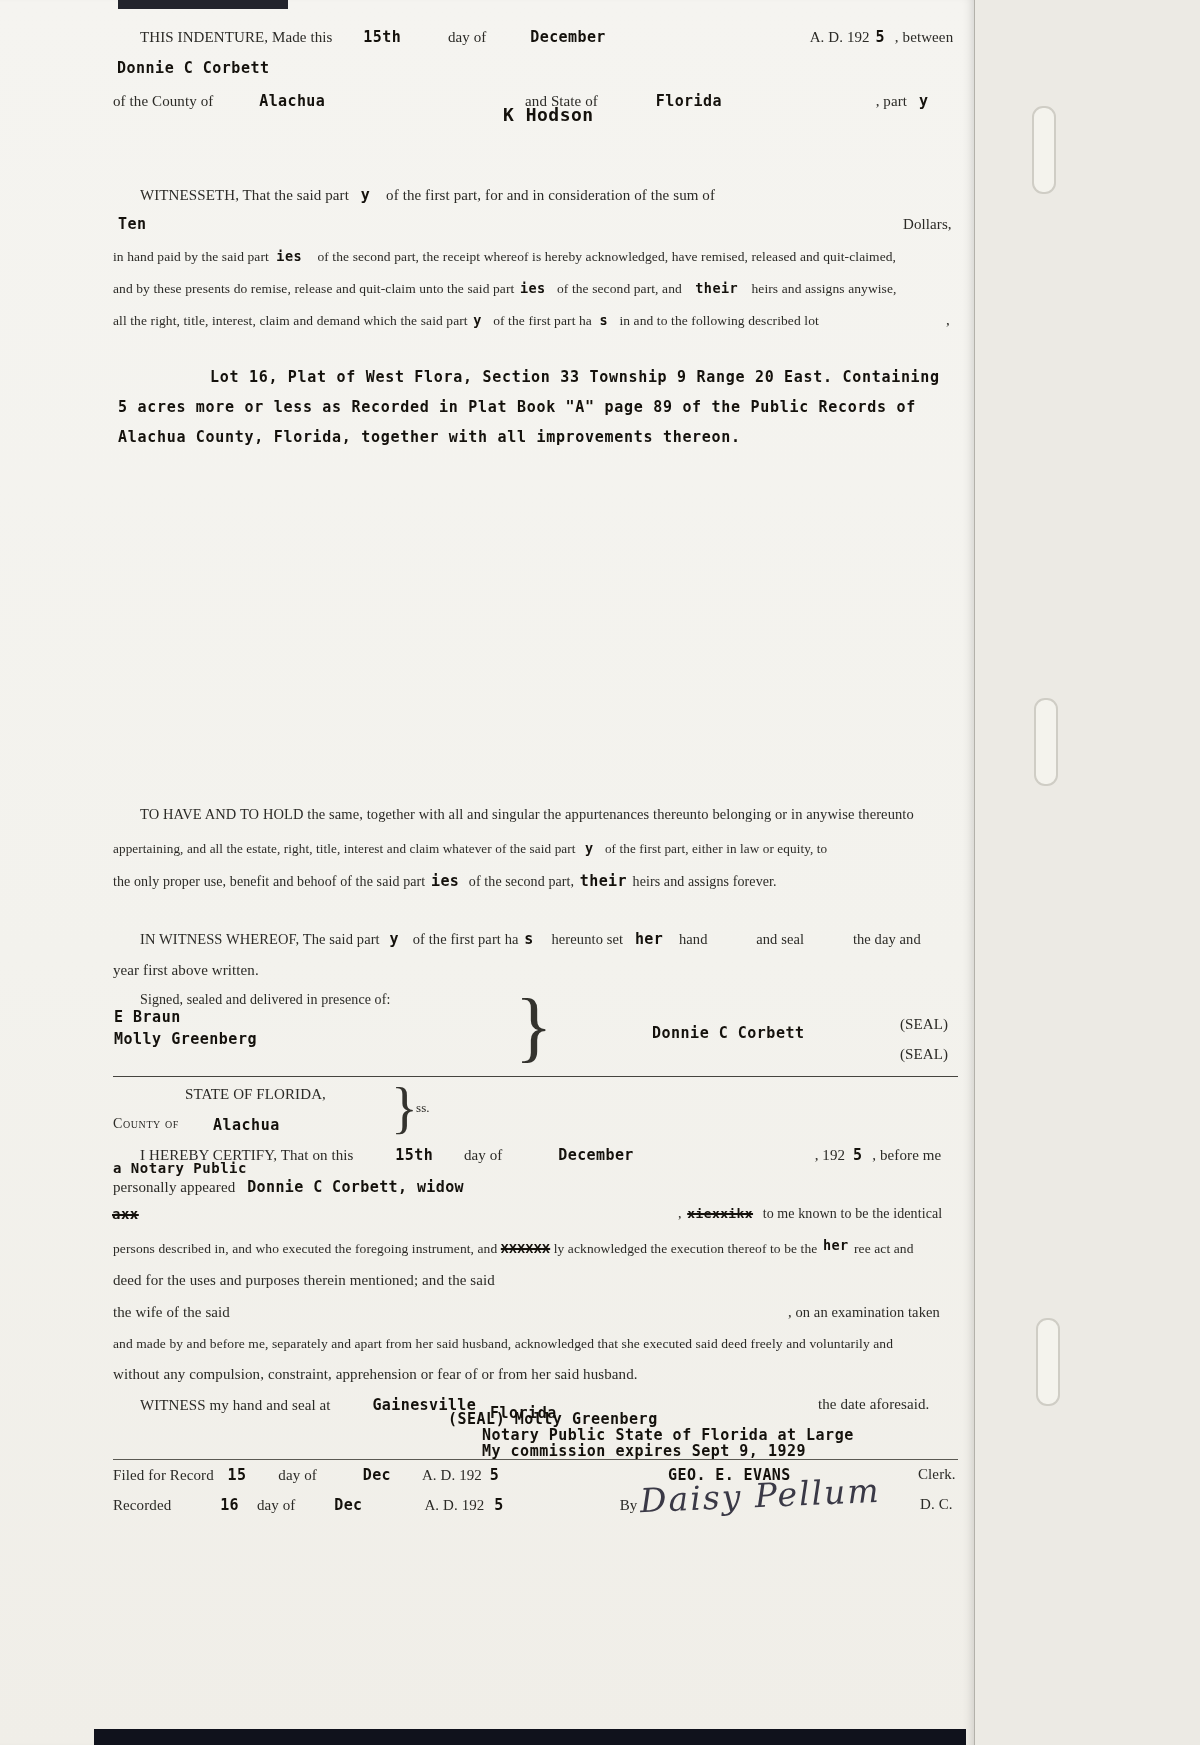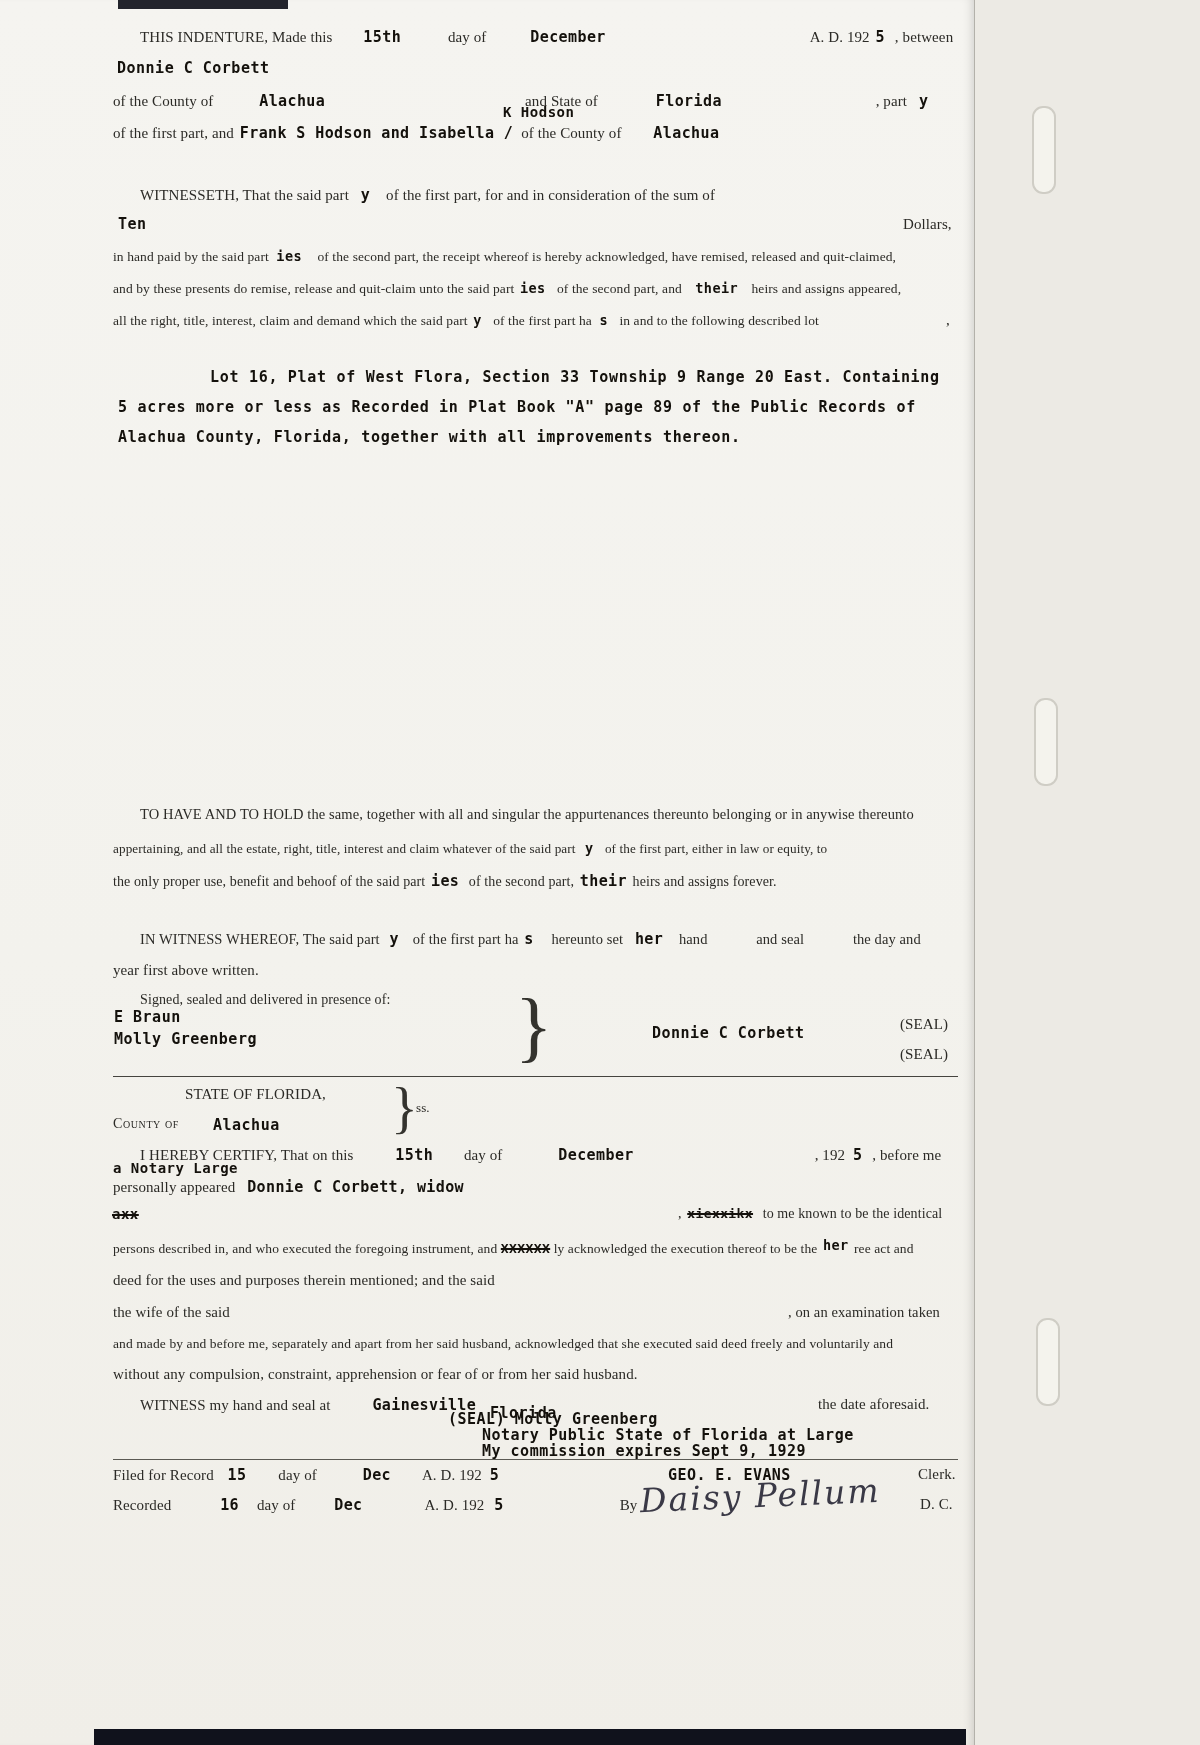--- a/index.html
+++ b/index.html
@@ -52,28 +52,22 @@
 
   <div class="t" style="left:113px;top:92px">
     <span>of the County of</span>
     <span class="m" style="margin-left:42px">Alachua</span>
     <span style="margin-left:196px">and State of</span>
     <span class="m" style="margin-left:54px">Florida</span>
     <span style="margin-left:150px">, part</span>
     <span class="m" style="margin-left:8px">y</span>
   </div>
 
-  <div class="mono-line" style="left:503px;top:104px;font-size:14px">K Hodson</div>
-
-  <div class="t" style="left:113px;top:124px">
-    <span>of the first part, and</span>
-    <span class="m" style="margin-left:2px">Frank S Hodson and Isabella /</span>
-    <span style="margin-left:4px">of the County of</span>
-    <span class="m" style="margin-left:28px">Alachua</span>
-  </div>
+  <div class="mono-line" style="left:503px;top:104px;font-size:18px">K Hodson</div>
+
 
 
   <div class="t" style="left:140px;top:186px">
     <span>WITNESSETH, That the said part</span>
     <span class="m" style="margin-left:8px">y</span>
     <span style="margin-left:12px">of the first part, for and in consideration of the sum of</span>
   </div>
 
   <div class="mono-line" style="left:118px;top:215px">Ten</div>
   <div class="t" style="left:903px;top:216px">Dollars,</div>
@@ -82,21 +76,21 @@
     <span>in hand paid by the said part</span>
     <span class="m" style="margin-left:4px">ies</span>
     <span style="margin-left:12px">of the second part, the receipt whereof is hereby acknowledged, have remised, released and quit-claimed,</span>
   </div>
 
   <div class="t long f135" style="left:113px;top:280px">
     <span>and by these presents do remise, release and quit-claim unto the said part</span>
     <span class="m" style="margin-left:2px">ies</span>
     <span style="margin-left:8px">of the second part, and</span>
     <span class="m" style="margin-left:10px">their</span>
-    <span style="margin-left:10px">heirs and assigns appeared,</span>
+    <span style="margin-left:10px">heirs and assigns anywise,</span>
   </div>
 
   <div class="t long f135" style="left:113px;top:312px">
     <span>all the right, title, interest, claim and demand which the said part</span>
     <span class="m" style="margin-left:2px">y</span>
     <span style="margin-left:8px">of the first part ha</span>
     <span class="m" style="margin-left:4px">s</span>
     <span style="margin-left:8px">in and to the following described lot</span>
   </div>
   <div class="t" style="left:946px;top:312px">,</div>
@@ -151,21 +145,21 @@
 
   <div class="t" style="left:140px;top:1146px">
     <span>I HEREBY CERTIFY, That on this</span>
     <span class="m" style="margin-left:38px">15th</span>
     <span style="margin-left:27px">day of</span>
     <span class="m" style="margin-left:52px">December</span>
     <span style="margin-left:177px">, 192</span>
     <span class="m" style="margin-left:4px">5</span>
     <span style="margin-left:6px">, before me</span>
   </div>
-  <div class="mono-line" style="left:113px;top:1160px;font-size:14px">a Notary Large</div>
+  <div class="mono-line" style="left:113px;top:1160px;font-size:14px">a Notary Public</div>
   <div class="t" style="left:113px;top:1178px">
     <span>personally appeared</span>
     <span class="m" style="margin-left:8px">Donnie C Corbett, widow</span>
   </div>
 
   <div class="mono-line struck" style="left:112px;top:1206px;font-size:14px">axx</div>
   <div class="t f14" style="left:678px;top:1206px">
     <span>,</span>
     <span class="m struck" style="margin-left:2px;font-size:13px">xiexxikx</span>
     <span style="margin-left:6px">to me known to be the identical</span>

